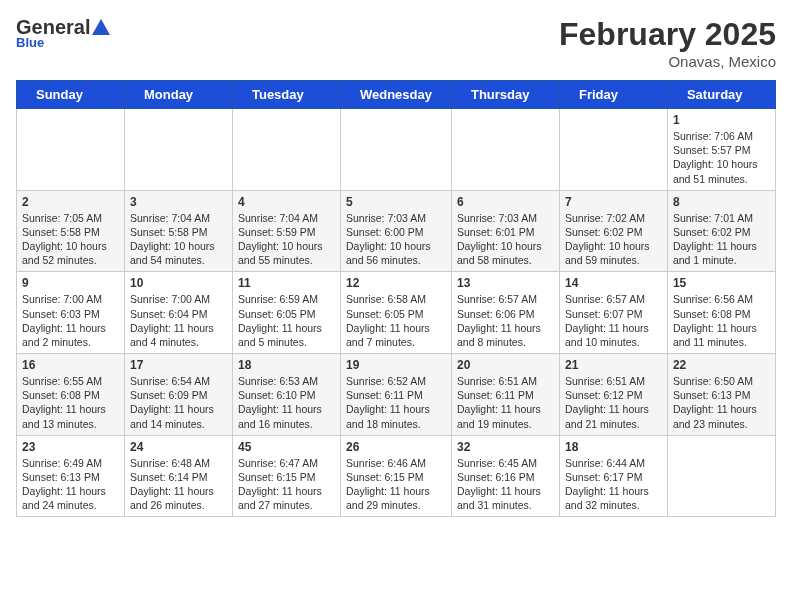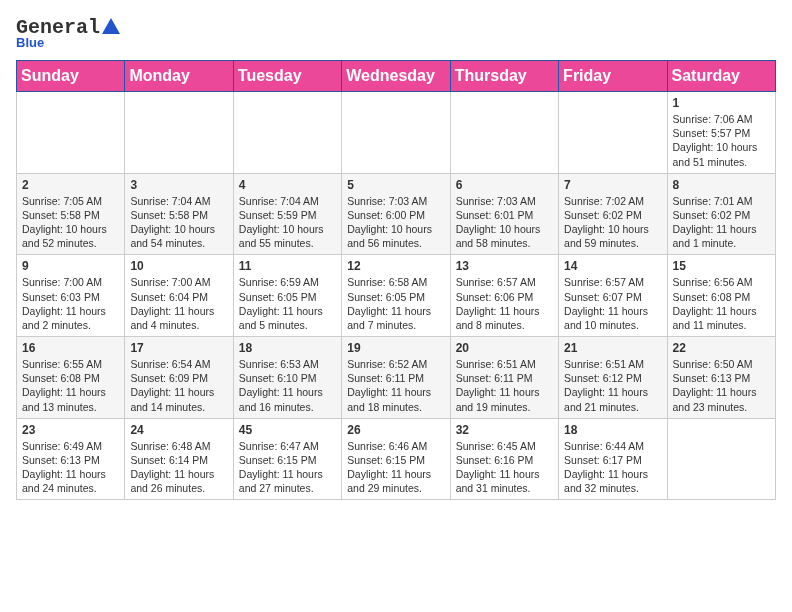--- a/index.html
+++ b/index.html
@@ -17,46 +17,45 @@
       margin-bottom: 10px;
     }
     .logo {
       display: flex;
       flex-direction: column;
       align-items: flex-start;
     }
     .logo-row {
       display: flex;
       align-items: center;
-      font-family: Liberation Mono, monospace;
     }
     .title-block {
       text-align: right;
     }
     .title-block h1 {
       font-size: 32px;
       font-weight: bold;
       color: #333;
     }
     .title-block h2 {
       font-size: 15px;
       font-weight: normal;
       color: #555;
     }
     .calendar {
       width: 100%;
       border-collapse: collapse;
       border: 1px solid #ccc;
     }
     .calendar thead tr th {
-      background-color: #ec4899;
+      background-color: #1d4ed8;
       color: #fff;
-      font-size: 16px;
+      font-size: 13px;
       font-weight: bold;
-      padding: 6px 4px;
+      padding: 6px 19px;
       border: 1px solid #2255aa;
       text-align: left;
     }
     .calendar tbody tr td {
       vertical-align: top;
       border: 1px solid #ccc;
       padding: 4px 5px;
       width: 108px;
       min-height: 80px;
       background: #fff;
@@ -88,20 +87,24 @@
   <div class="logo">
     <div class="logo-row">
       <span style="font-size:20px;font-weight:bold;color:#333;">General</span>
       <span style="display:inline-block;margin-left:2px;margin-top:2px;">
         <svg width="18" height="16" viewBox="0 0 18 16">
             <polygon points="9,0 18,16 0,16" fill="#2255cc"></polygon>
           </svg>
       </span>
     </div>
     <span style="font-size:13px;font-weight:bold;color:#2255cc;margin-top:-4px;">Blue</span>
+  </div>
+  <div class="title-block">
+    <h1>February 2025</h1>
+    <h2>Onavas, Mexico</h2>
   </div>
 </div>
 
 <table class="calendar">
   <thead>
     <tr>
     <th>Sunday</th>
         <th>Monday</th>
         <th>Tuesday</th>
         <th>Wednesday</th>

